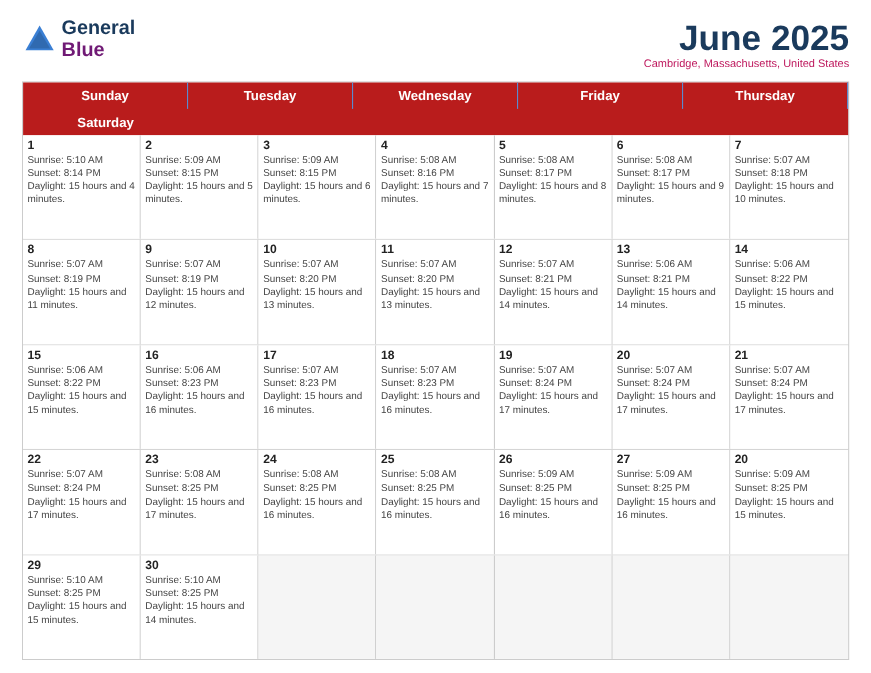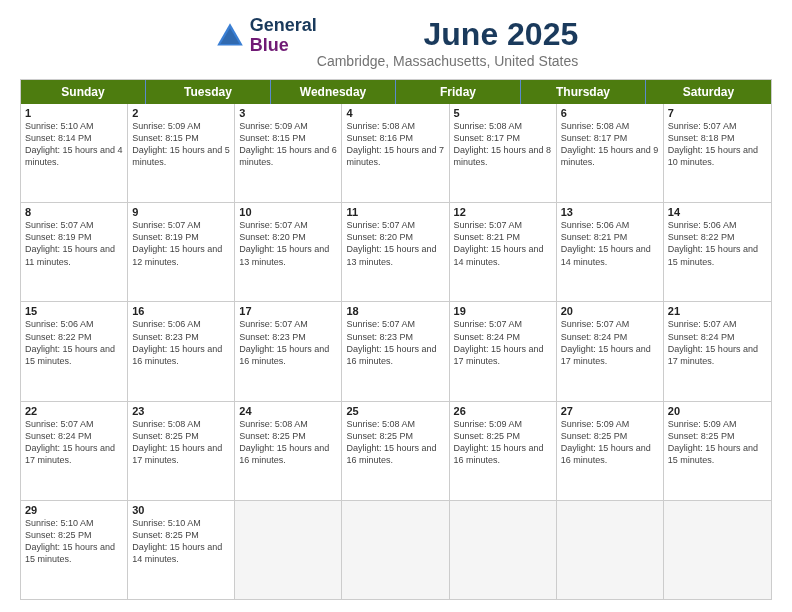--- a/index.html
+++ b/index.html
@@ -9,21 +9,20 @@
       width: 792px;
       height: 612px;
       overflow: hidden;
     }
     .page {
       width: 792px;
       height: 612px;
       padding: 16px 20px 12px 20px;
       display: flex;
       flex-direction: column;
-      align-items: center;
     }
     .header {
       display: flex;
       justify-content: space-between;
       align-items: flex-start;
       margin-bottom: 10px;
     }
     .logo {
       display: flex;
       align-items: center;
@@ -41,33 +40,33 @@
     }
     .title-area {
       text-align: right;
     }
     .calendar-title {
       font-size: 32px;
       font-weight: bold;
       color: #1a3a5c;
     }
     .calendar-subtitle {
-      font-size: 14px;
-      color: #737373;
+      font-size: 10px;
+      color: #be185d;
     }
     .calendar {
       flex: 1;
       display: flex;
       flex-direction: column;
       border: 1px solid #ccc;
     }
     .cal-header {
       display: grid;
-      grid-template-columns: repeat(6, 1fr);
-      background: #4d7c0f;
+      grid-template-columns: repeat(5, 1fr);
+      background: #b91c1c;
     }
     .cal-header-cell {
       color: #fff;
       font-size: 12px;
       font-weight: bold;
       text-align: center;
       padding: 5px 2px;
       border-right: 1px solid #5a8acf;
     }
     .cal-header-cell:last-child { border-right: none; }

